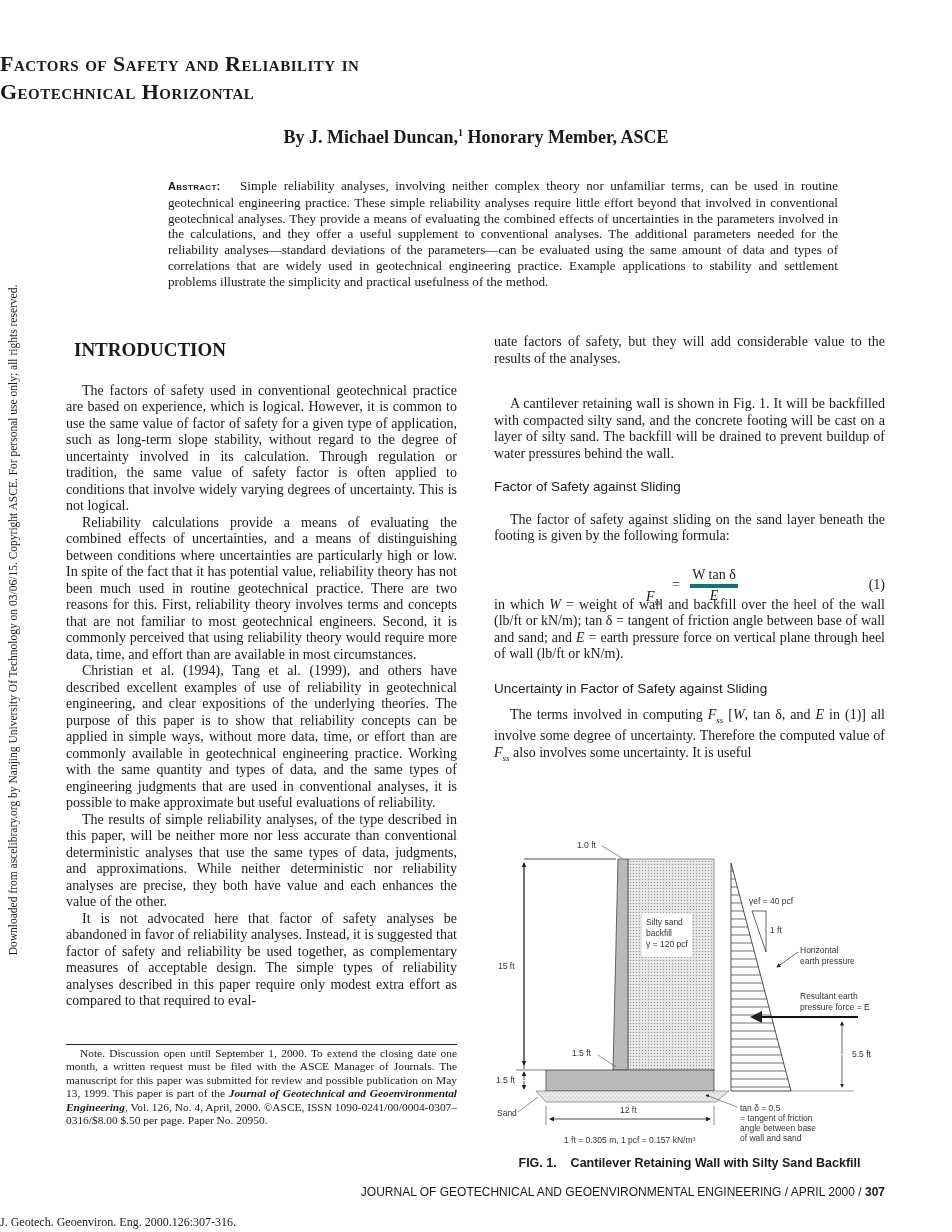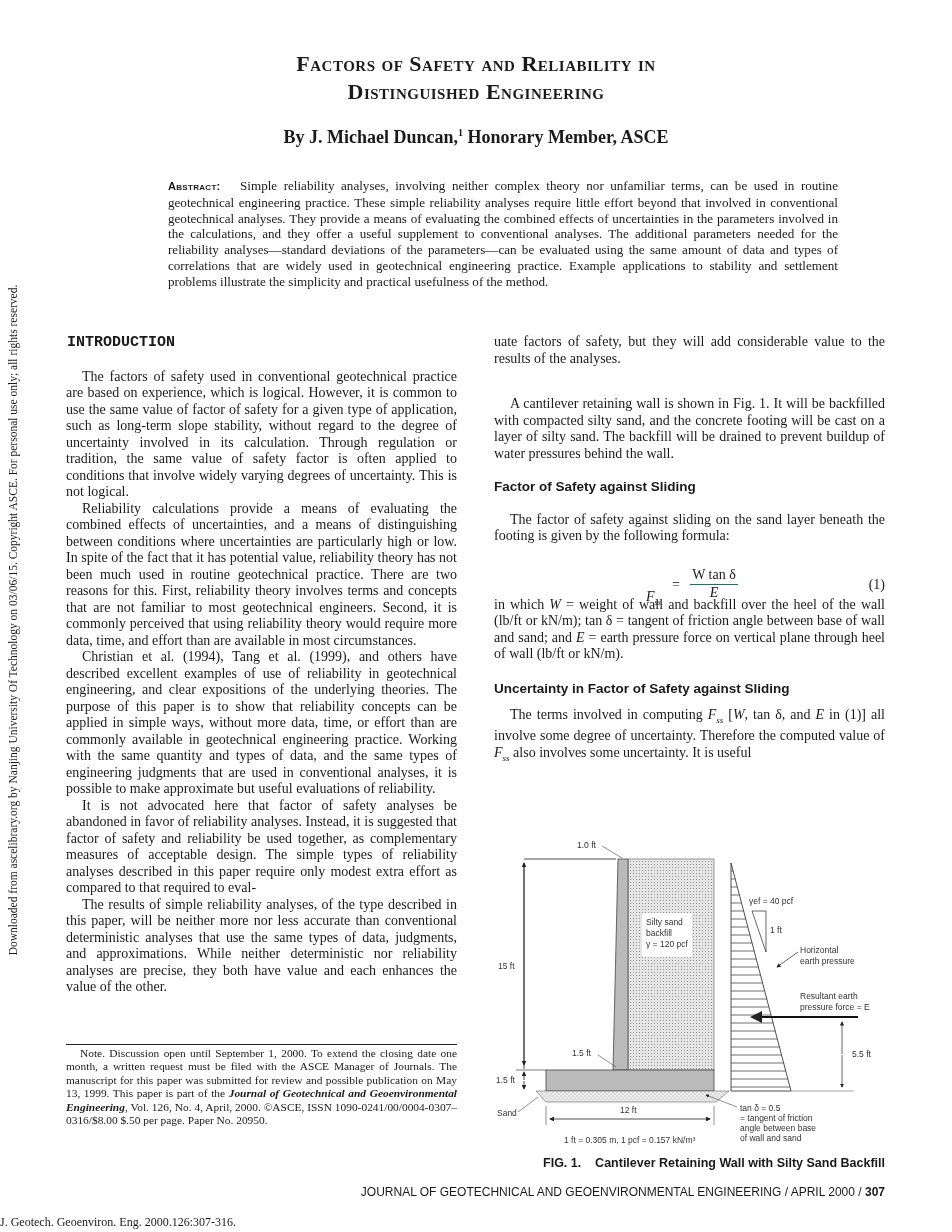--- a/index.html
+++ b/index.html
@@ -1,87 +1,87 @@
 <!DOCTYPE html>
 <html><head>
 <meta charset="utf-8">
 <style>
   html, body { margin: 0; padding: 0; background: #ffffff; }
   body { width: 952px; height: 1232px; position: relative; overflow: hidden; color: #1a1a1a;
          font-family: "Liberation Serif", "DejaVu Serif", serif; }
   .abs { position: absolute; }
-  .title { left: 0; width: 952px; top: 50px; text-align: center; font-weight: bold; font-size: 22px;
+  .title { left: 0; width: 952px; top: 50px; text-align: left; font-weight: bold; font-size: 22px;
            line-height: 28px; font-variant: small-caps; letter-spacing: 0.5px; }
   .author { left: 0; width: 952px; top: 127px; text-align: center; font-weight: bold; font-size: 18px; }
   .author sup { font-size: 10px; }
   .abstract { left: 168px; width: 670px; top: 178px; font-size: 13.1px; line-height: 15.8px; text-align: justify; }
   .abstract .lbl { font-family: "Liberation Sans", sans-serif; font-weight: bold; font-size: 11px;
                    font-variant: small-caps; letter-spacing: 0.3px; }
   .sidebar-note { left: 0px; top: 250px; width: 26px; height: 740px; }
   .sidebar-note span { position: absolute; left: 50%; top: 50%; white-space: nowrap; font-size: 11.5px;
                        transform: translate(-50%, -50%) rotate(-90deg); }
   .col { width: 391px; font-size: 14px; line-height: 16.5px; text-align: justify; }
   .col p { margin: 0; text-indent: 16px; }
   .col p.noindent { text-indent: 0; }
-  .h1 { font-family: Liberation Mono, monospace; font-weight: bold; font-size: 15px; margin: 1px; }
-  .h2 { font-family: "Liberation Sans", sans-serif; font-weight: bold; font-size: 13.5px; margin: 0; }
+  .h1 { font-family: Liberation Serif, serif; font-weight: bold; font-size: 19px; margin: 8px; }
+  .h2 { font-family: "Liberation Sans", sans-serif; font-weight: normal; font-size: 13.5px; margin: 0; }
   .left-col { left: 66px; top: 334px; }
   .right-col { left: 494px; top: 334px; }
   .footnote-rule { left: 66px; top: 1044px; width: 391px; height: 0; border-top: 1px solid #222; }
   .footnotes { left: 66px; top: 1047px; width: 391px; font-size: 11.4px; line-height: 13.4px; text-align: justify; }
   .footnotes p { margin: 0; text-indent: 14px; }
   .footnotes sup { font-size: 7px; }
   .eq { left: 494px; top: 567px; width: 391px; height: 36px; }
   .eq-lhs { position: absolute; left: 152px; top: 22px; font-style: italic; font-size: 14px; }
   .eq-lhs sub { font-size: 8px; }
   .eq-eq { position: absolute; left: 178px; top: 10px; font-size: 14px; }
   .eq-frac { position: absolute; left: 196px; top: 0; width: 48px; text-align: center; font-size: 14px; }
-  .eq-frac .num { border-bottom: 1px solid #0f766e; padding-bottom: 1px; }
+  .eq-frac .num { border-bottom: 4px solid #0f766e; padding-bottom: 1px; }
   .eq-frac .den { font-style: italic; }
   .eq-num { position: absolute; right: 0; top: 10px; font-size: 14px; }
   .figure { left: 494px; top: 833px; width: 391px; height: 320px; }
-  .fig-caption { left: 494px; top: 1156px; width: 391px; text-align: right;
+  .fig-caption { left: 494px; top: 1156px; width: 391px; text-align: center;
                  font-family: "Liberation Sans", sans-serif; font-weight: bold; font-size: 12.5px; }
   .running-footer { left: 340px; top: 1185px; width: 545px; text-align: right;
                     font-family: "Liberation Sans", sans-serif; font-size: 12px; }
   .running-footer b { font-weight: bold; margin-top: 16px; }
   .citation { left: 0; width: 952px; top: 1215px; font-size: 12px; }
   svg text { font-family: "Liberation Sans", sans-serif; font-size: 8.5px; fill: #333; }
   i { font-style: italic; }
   .space-8 { height: 10px; }
   .space-14 { height: 16px; }
 </style>
 </head>
 <body>
 
 <div class="abs title">
   <div>Factors of Safety and Reliability in</div>
-  <div>Distinguished Engineering</div>
+  <div>Geotechnical Horizontal</div>
 </div>
 <div class="abs author">
   <span>By J. Michael Duncan,</span><sup>1</sup><span> Honorary Member, ASCE</span>
 </div>
 
 <div class="abs abstract">
   <span class="lbl">Abstract:</span>&nbsp;&nbsp;
   <span>Simple reliability analyses, involving neither complex theory nor unfamiliar terms, can be used in routine geotechnical engineering practice. These simple reliability analyses require little effort beyond that involved in conventional geotechnical analyses. They provide a means of evaluating the combined effects of uncertainties in the parameters involved in the calculations, and they offer a useful supplement to conventional analyses. The additional parameters needed for the reliability analyses—standard deviations of the parameters—can be evaluated using the same amount of data and types of correlations that are widely used in geotechnical engineering practice. Example applications to stability and settlement problems illustrate the simplicity and practical usefulness of the method.</span>
 </div>
 
 <div class="abs sidebar-note">
   <span>Downloaded from ascelibrary.org by Nanjing University Of Technology on 03/06/15. Copyright ASCE. For personal use only; all rights reserved.</span>
 </div>
 
 <div class="abs col left-col">
   <div class="h1">INTRODUCTION</div>
   <div class="space-14"></div>
   <p>The factors of safety used in conventional geotechnical practice are based on experience, which is logical. However, it is common to use the same value of factor of safety for a given type of application, such as long-term slope stability, without regard to the degree of uncertainty involved in its calculation. Through regulation or tradition, the same value of safety factor is often applied to conditions that involve widely varying degrees of uncertainty. This is not logical.</p>
   <p>Reliability calculations provide a means of evaluating the combined effects of uncertainties, and a means of distinguishing between conditions where uncertainties are particularly high or low. In spite of the fact that it has potential value, reliability theory has not been much used in routine geotechnical practice. There are two reasons for this. First, reliability theory involves terms and concepts that are not familiar to most geotechnical engineers. Second, it is commonly perceived that using reliability theory would require more data, time, and effort than are available in most circumstances.</p>
   <p>Christian et al. (1994), Tang et al. (1999), and others have described excellent examples of use of reliability in geotechnical engineering, and clear expositions of the underlying theories. The purpose of this paper is to show that reliability concepts can be applied in simple ways, without more data, time, or effort than are commonly available in geotechnical engineering practice. Working with the same quantity and types of data, and the same types of engineering judgments that are used in conventional analyses, it is possible to make approximate but useful evaluations of reliability.</p>
+  <p>The results of simple reliability analyses, of the type described in this paper, will be neither more nor less accurate than conventional deterministic analyses that use the same types of data, judgments, and approximations. While neither deterministic nor reliability analyses are precise, they both have value and each enhances the value of the other.</p>
   <p>It is not advocated here that factor of safety analyses be abandoned in favor of reliability analyses. Instead, it is suggested that factor of safety and reliability be used together, as complementary measures of acceptable design. The simple types of reliability analyses described in this paper require only modest extra effort as compared to that required to eval-</p>
-  <p>The results of simple reliability analyses, of the type described in this paper, will be neither more nor less accurate than conventional deterministic analyses that use the same types of data, judgments, and approximations. While neither deterministic nor reliability analyses are precise, they both have value and each enhances the value of the other.</p>
 </div>
 
 <div class="abs footnote-rule"></div>
 <div class="abs footnotes">
   <p><span>Note. Discussion open until September 1, 2000. To extend the closing date one month, a written request must be filed with the ASCE Manager of Journals. The manuscript for this paper was submitted for review and possible publication on May 13, 1999. This paper is part of the </span><b><i>Journal of Geotechnical and Geoenvironmental Engineering</i></b><span>, Vol. 126, No. 4, April, 2000. ©ASCE, ISSN 1090-0241/00/0004-0307–0316/$8.00 $.50 per page. Paper No. 20950.</span></p>
 </div>
 
 <div class="abs col right-col">
   <p class="noindent">uate factors of safety, but they will add considerable value to the results of the analyses.</p>
   <div style="height:19px"></div>

